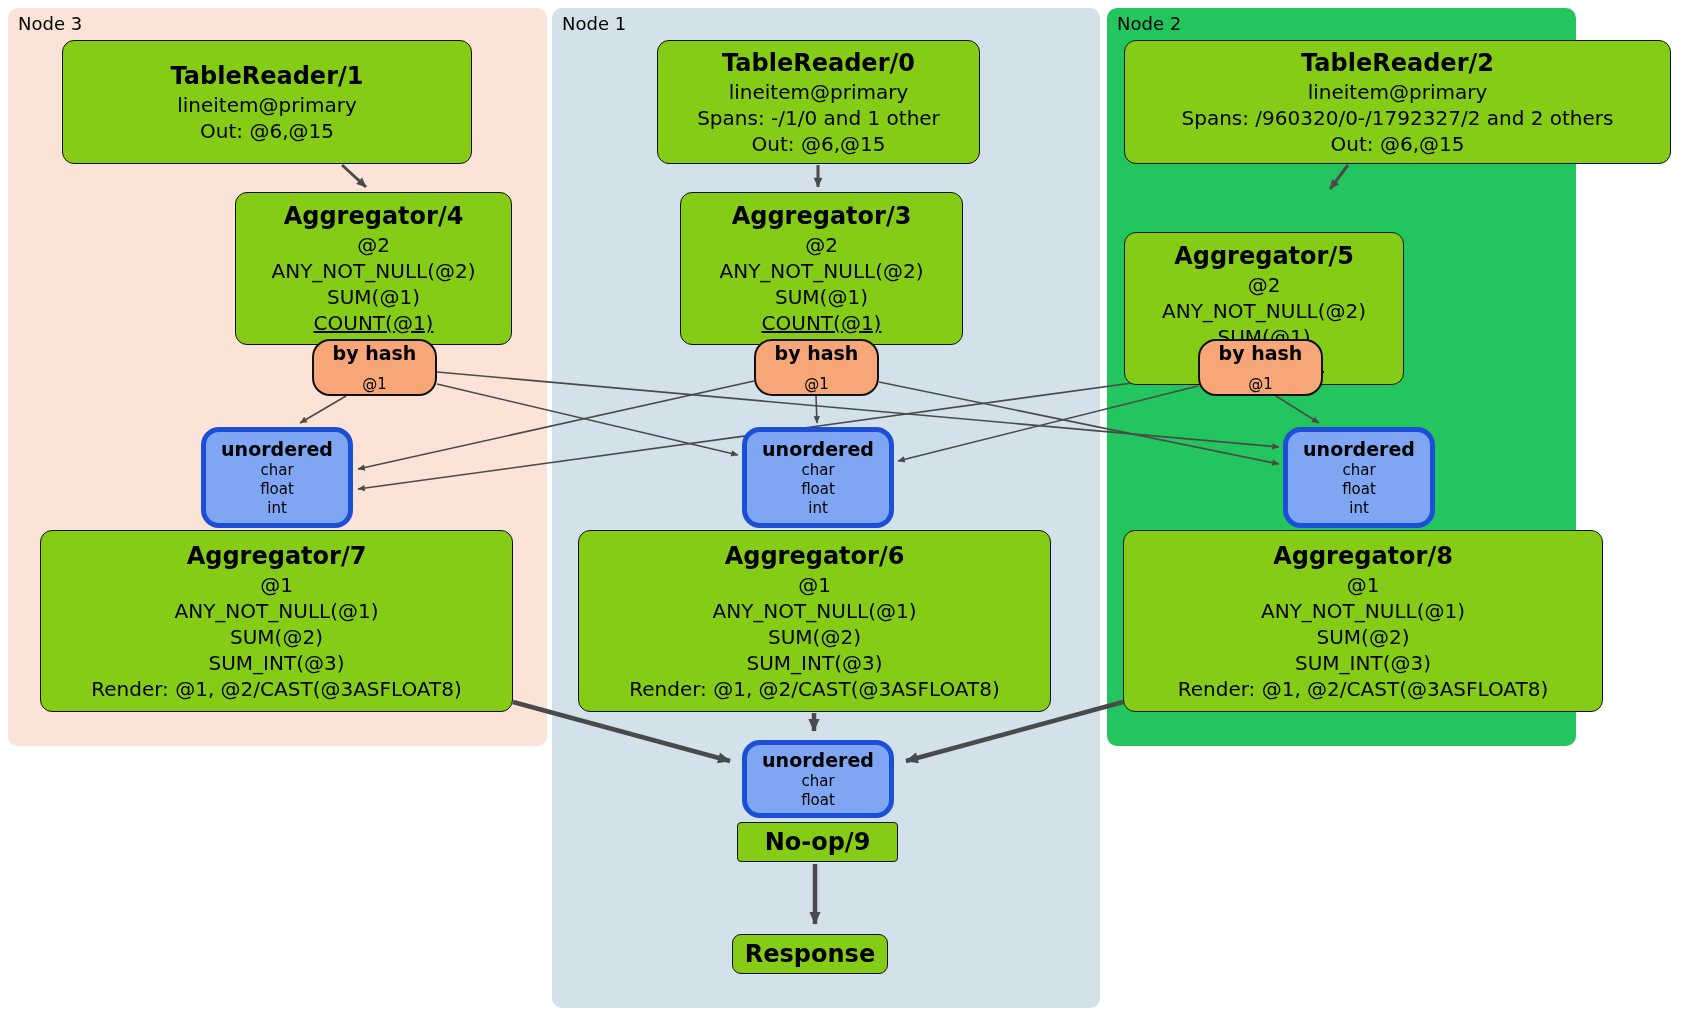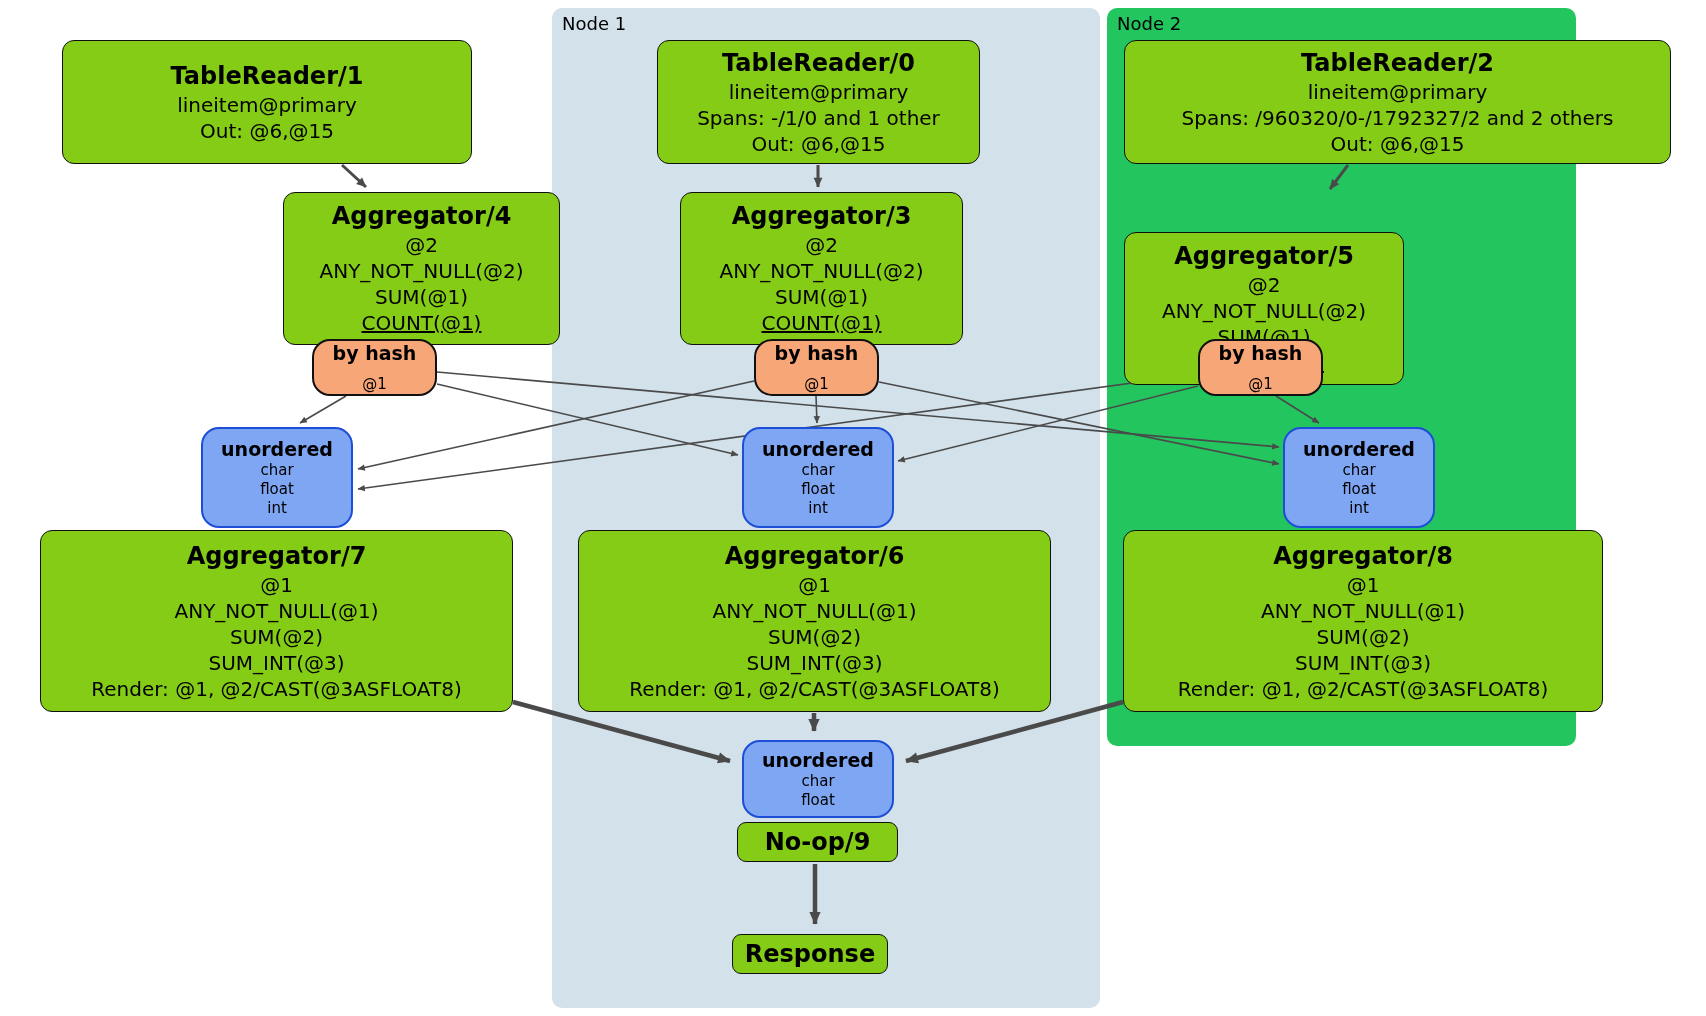--- a/index.html
+++ b/index.html
@@ -21,51 +21,54 @@
   .ybox { position:absolute; box-sizing:border-box; background:#84cc16; border:1.6px solid #111;
           border-radius:12px; display:flex; flex-direction:column; justify-content:center;
           align-items:center; text-align:center; z-index:2; }
   .btitle { font-weight:bold; font-size:24px; line-height:31px; white-space:nowrap; }
   .bline  { font-size:20px; line-height:26px; white-space:nowrap; }
   .ul { text-decoration:underline; }
 
   .router { position:absolute; box-sizing:border-box; background:#f7a678; border:2px solid #111;
             border-radius:18px; display:flex; flex-direction:column; justify-content:space-between;
             align-items:center; text-align:center; z-index:3; }
-  .sync   { position:absolute; box-sizing:border-box; background:#7ea6f2; border:2px solid #1d4ed8;
+  .sync   { position:absolute; box-sizing:border-box; background:#7ea6f2; border:5px solid #1d4ed8;
             border-radius:18px; display:flex; flex-direction:column; justify-content:center;
             align-items:center; text-align:center; z-index:3; }
   .rtitle { font-weight:bold; font-size:19px; line-height:24px; white-space:nowrap; }
   .rparam { font-size:15px; line-height:19px; white-space:nowrap; }
 
   
   #tr1  { left:62px;   top:40px;  width:410px; height:124px; }
   #tr0  { left:657px;  top:40px;  width:323px; height:124px; }
   #tr2  { left:1124px; top:40px;  width:547px; height:124px; }
-  #agg4 { left:235px;  top:192px; width:277px; height:153px;margin-left:48px; }
+  #agg4 { left:235px;  top:192px; width:277px; height:153px; }
   #agg3 { left:680px;  top:192px; width:283px; height:153px; }
   #agg5 { left:1124px; top:192px; width:280px; height:153px;margin-top:40px; }
   #agg7 { left:40px;   top:530px; width:473px; height:182px;text-align:center; }
   #agg6 { left:578px;  top:530px; width:473px; height:182px; }
   #agg8 { left:1123px; top:530px; width:480px; height:182px; }
   #bh3  { left:312px;  top:339px; width:125px; height:57px; }
   #bh1  { left:754px;  top:339px; width:125px; height:57px; }
   #bh2  { left:1198px; top:339px; width:125px; height:57px; }
   #un3  { left:201px;  top:427px; width:152px; height:101px; }
   #un1  { left:742px;  top:427px; width:152px; height:101px; }
   #un2  { left:1283px; top:427px; width:152px; height:101px; }
   #unf  { left:742px;  top:740px; width:152px; height:78px; }
-  #noop { left:737px;  top:822px; width:161px; height:40px; border-radius:9px; }
+  #noop { left:737px;  top:822px; width:161px; height:40px; border-radius:4px; }
   #resp { left:732px;  top:934px; width:156px; height:40px; border-radius:9px; }
 </style>
 </head>
 <body>
 
 <div class="canvas">
 
+  <div class="panel panel-node3">
+    <div class="panel-label">Node 3</div>
+  </div>
   <div class="panel panel-node1">
     <div class="panel-label">Node 1</div>
   </div>
   <div class="panel panel-node2">
     <div class="panel-label">Node 2</div>
   </div>
 
   <svg class="edges" width="1706" height="1016" viewBox="0 0 1706 1016">
     <defs>
       <marker id="ah-s" viewBox="0 0 10 10" refX="8.5" refY="5" markerWidth="10" markerHeight="8" markerUnits="userSpaceOnUse" orient="auto">

